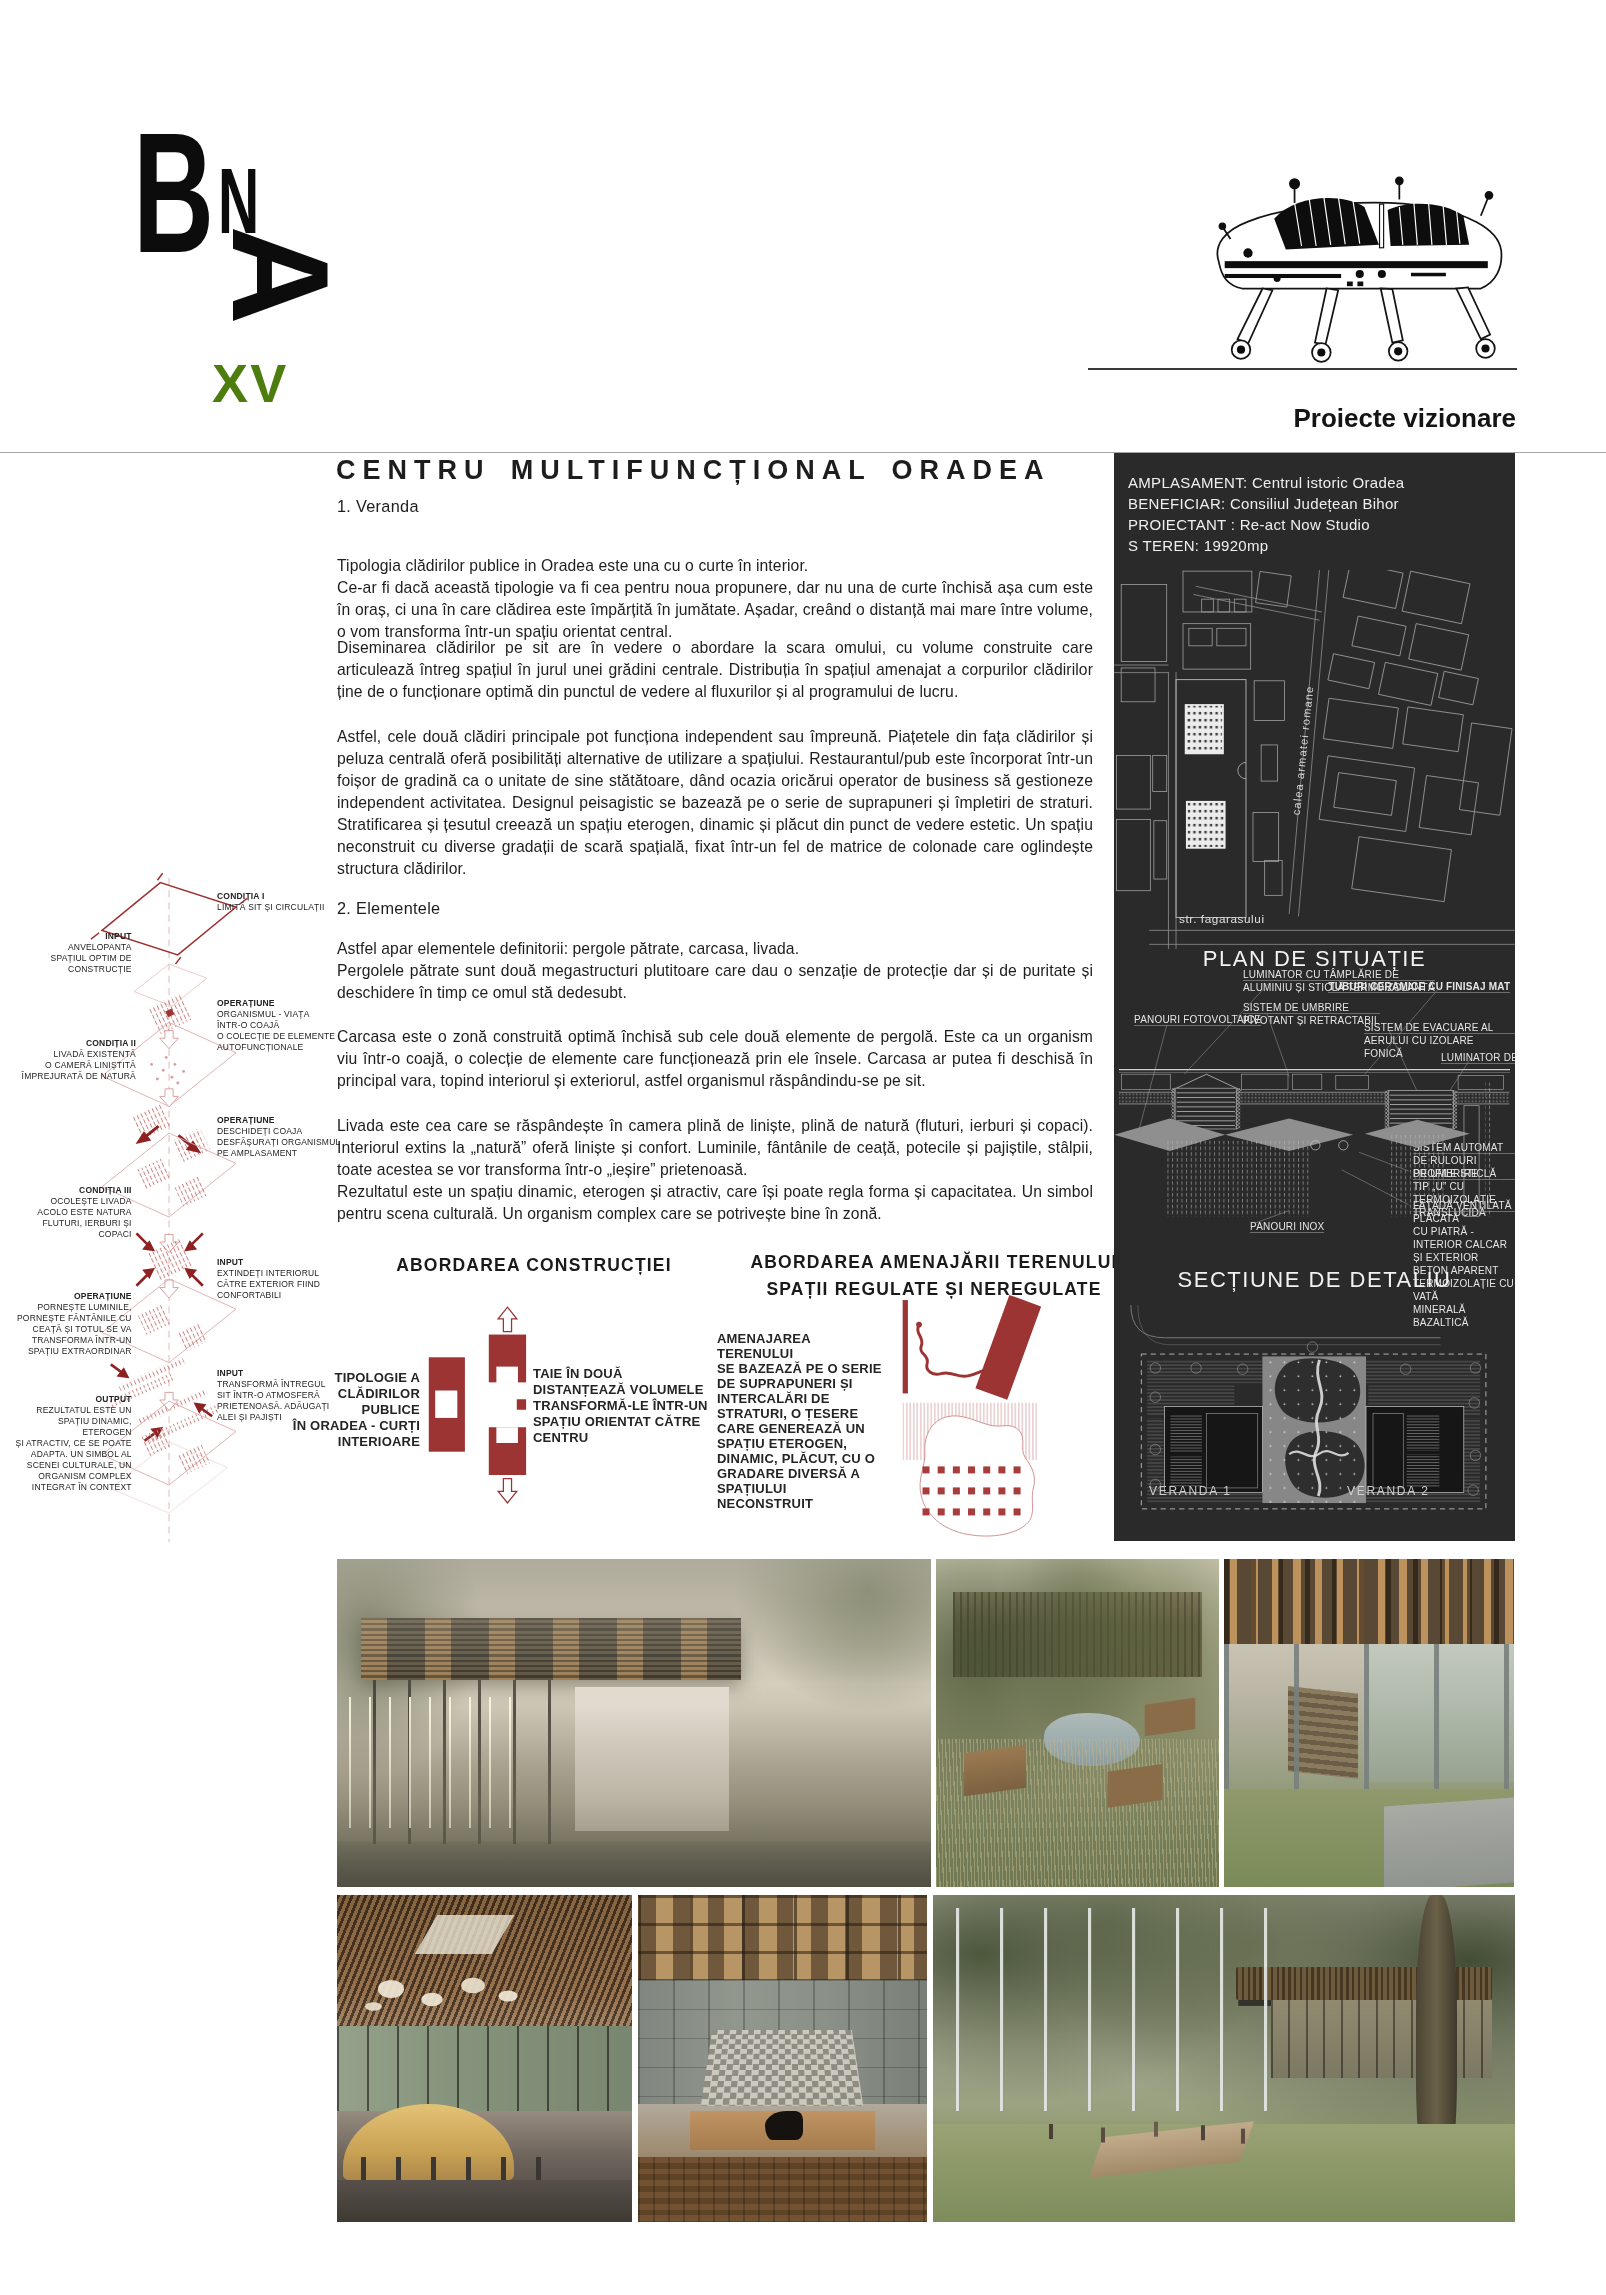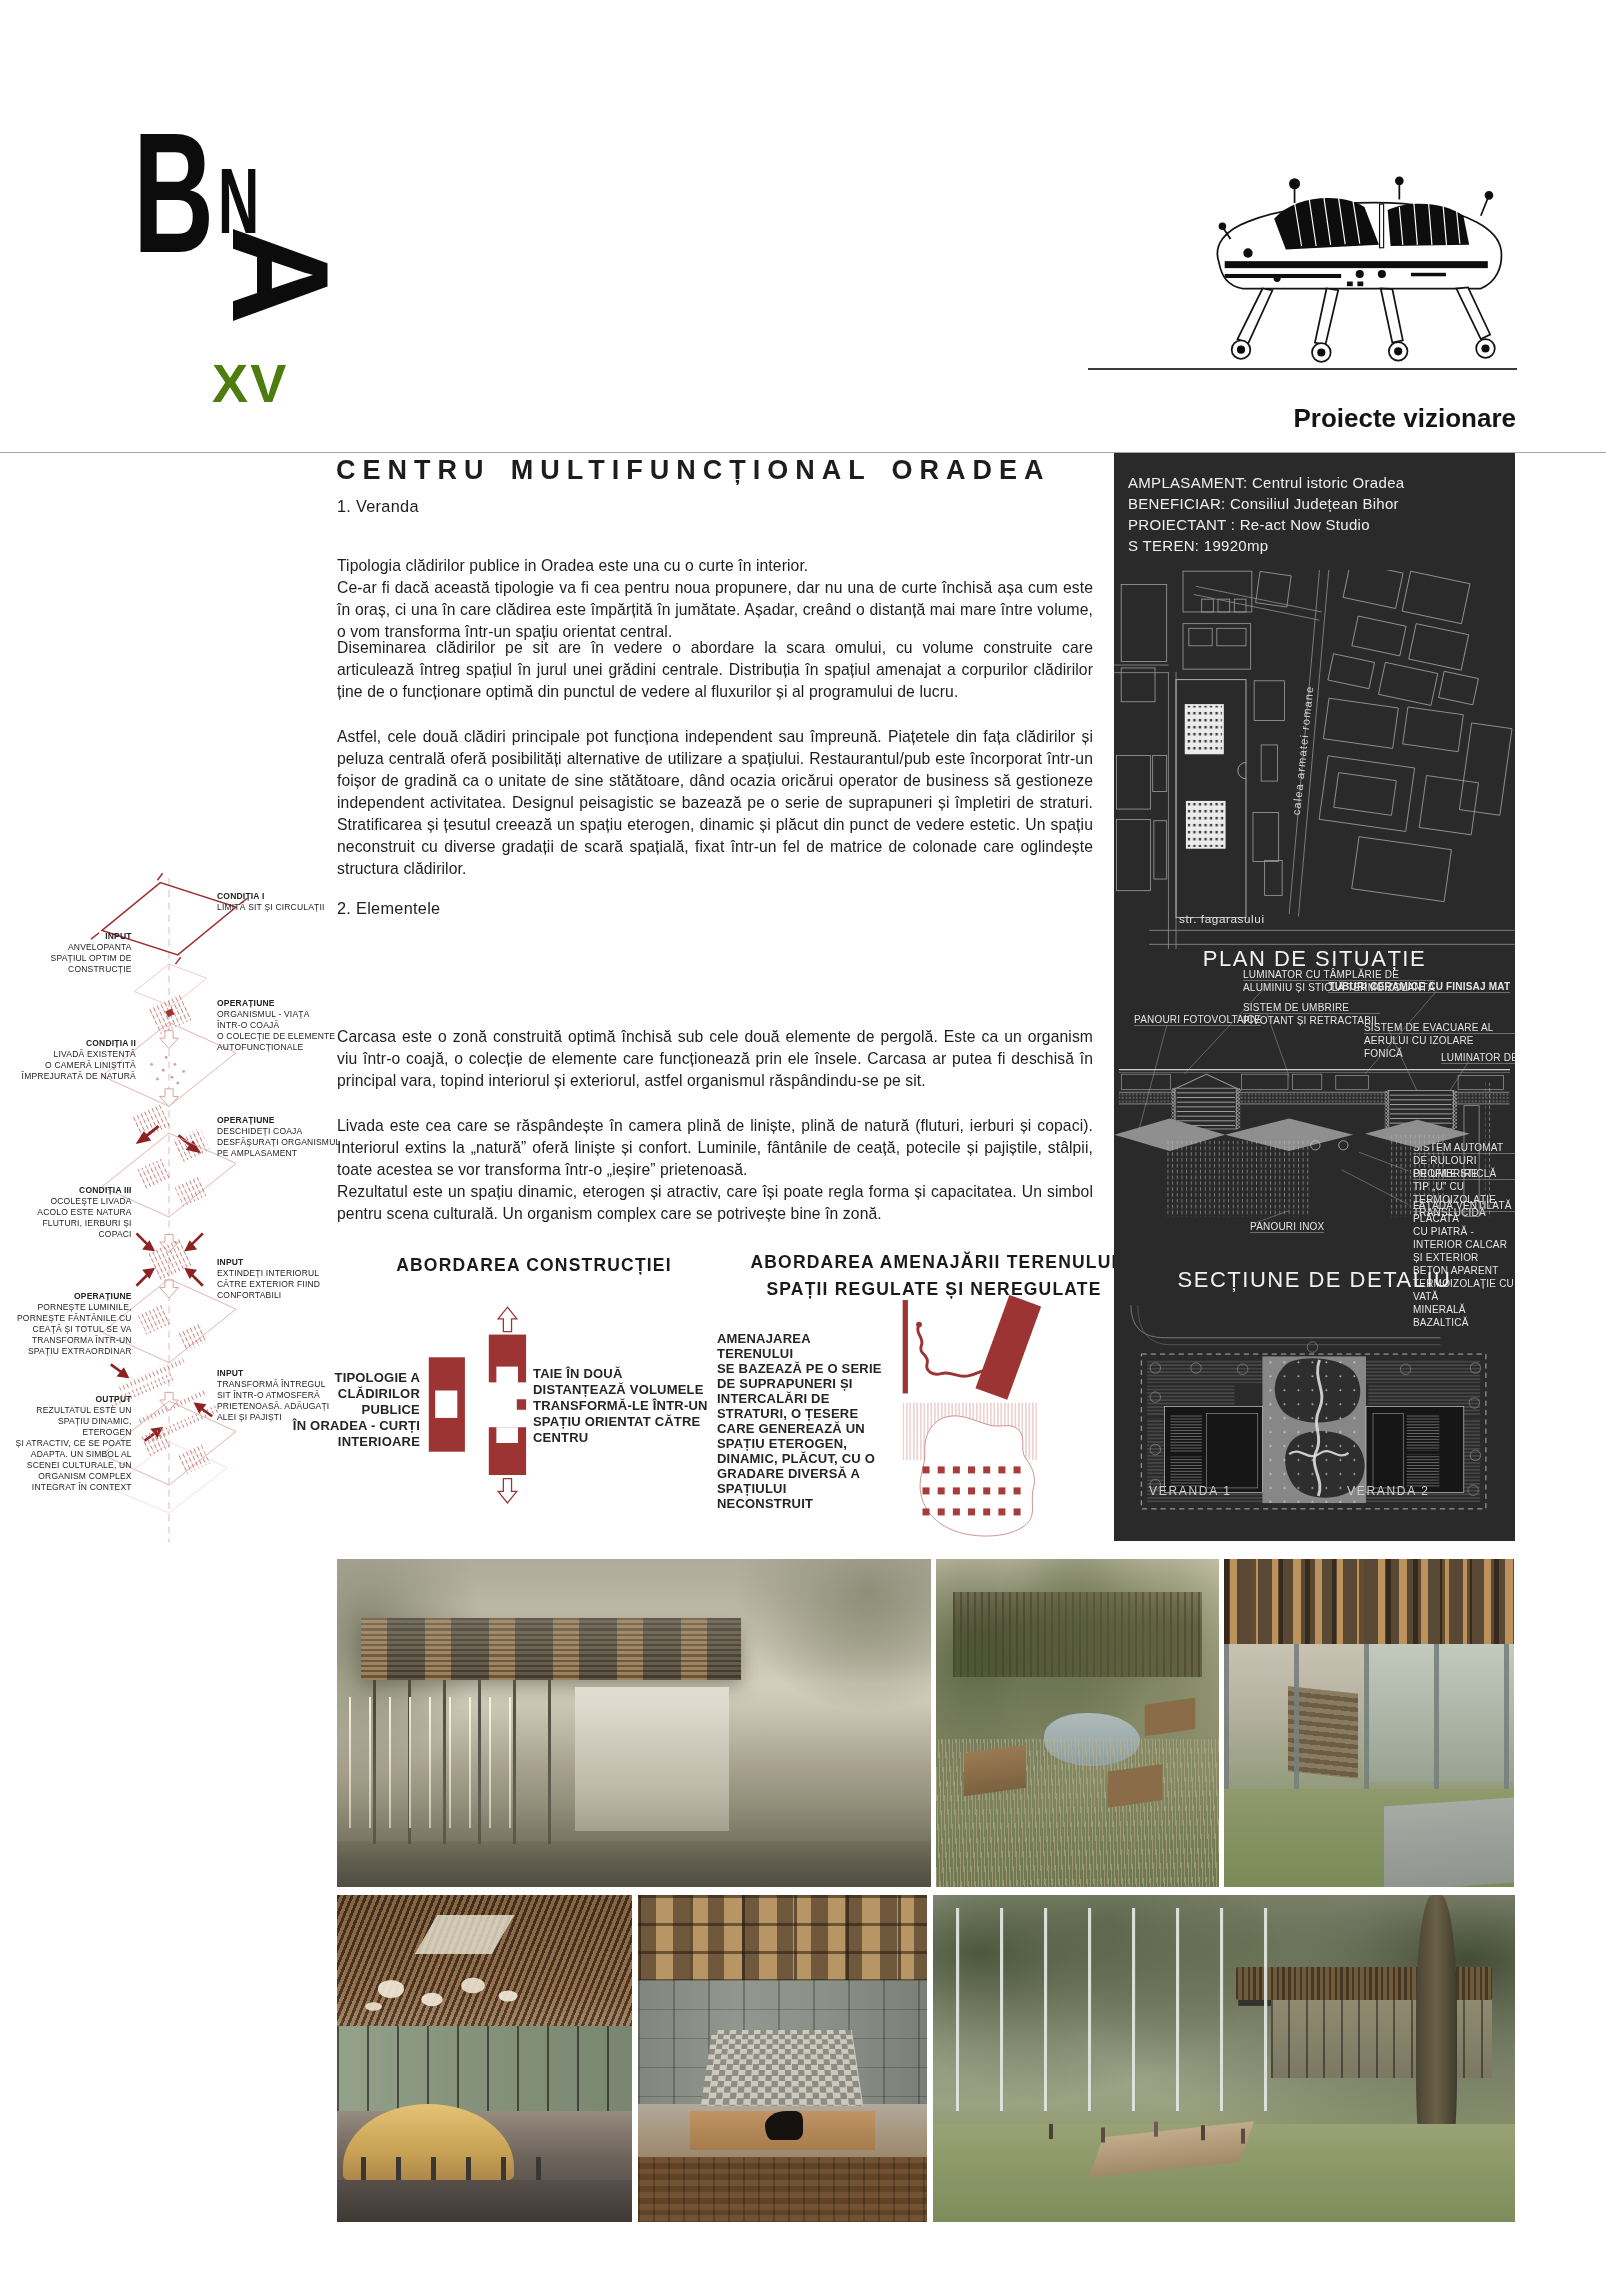--- a/index.html
+++ b/index.html
@@ -101,20 +101,22 @@
 
   <div class="abs hline" style="left:0;top:452px;width:1607px;"></div>
 
   <div class="abs title" style="left:336px;top:455px;">CENTRU MULTIFUNCȚIONAL ORADEA</div>
   <div class="abs secthead" style="left:337px;top:497px;">1. Veranda</div>
   <div class="abs para pre" style="left:337px;top:555px;">Tipologia clădirilor publice in Oradea este una cu o curte în interior.
 Ce-ar fi dacă această tipologie va fi cea pentru noua propunere, dar nu una de curte închisă așa cum este în oraș, ci una în care clădirea este împărțită în jumătate. Așadar, creând o distanță mai mare între volume, o vom transforma într-un spațiu orientat central.</div>
   <div class="abs para" style="left:337px;top:637px;">Diseminarea clădirilor pe sit are în vedere o abordare la scara omului, cu volume construite care articulează întreg spațiul în jurul unei grădini centrale. Distribuția în spațiul amenajat a corpurilor clădirilor ține de o funcționare optimă din punctul de vedere al fluxurilor și al programului de lucru.</div>
   <div class="abs para" style="left:337px;top:726px;">Astfel, cele două clădiri principale pot funcționa independent sau împreună. Piațetele din fața clădirilor și peluza centrală oferă posibilități alternative de utilizare a spațiului. Restaurantul/pub este încorporat într-un foișor de gradină ca o unitate de sine stătătoare, dând ocazia oricărui operator de business să gestioneze independent activitatea. Designul peisagistic se bazează pe o serie de suprapuneri și împletiri de straturi. Stratificarea și țesutul creează un spațiu eterogen, dinamic și plăcut din punct de vedere estetic. Un spațiu neconstruit cu diverse gradații de scară spațială, fixat într-un fel de matrice de colonade care oglindește structura clădirilor.</div>
   <div class="abs secthead" style="left:337px;top:899px;">2. Elementele</div>
+  <div class="abs para pre" style="left:337px;top:938px;">Astfel apar elementele definitorii: pergole pătrate, carcasa, livada.
+Pergolele pătrate sunt două megastructuri plutitoare care dau o senzație de protecție dar și de puritate și deschidere în timp ce omul stă dedesubt.</div>
   <div class="abs para" style="left:337px;top:1026px;">Carcasa este o zonă construită optimă închisă sub cele două elemente de pergolă. Este ca un organism viu într-o coajă, o colecție de elemente care funcționează prin ele însele. Carcasa ar putea fi deschisă în principal vara, topind interiorul și exteriorul, astfel organismul răspândindu-se pe sit.</div>
   <div class="abs para pre" style="left:337px;top:1115px;">Livada este cea care se răspândește în camera plină de liniște, plină de natură (fluturi, ierburi și copaci). Interiorul extins la „natură” oferă liniște și confort. Luminile, fântânile de ceață, potecile și pajiștile, stâlpii, toate acestea se vor transforma într-o „ieșire” prietenoasă.
 Rezultatul este un spațiu dinamic, eterogen și atractiv, care își poate regla forma și capacitatea. Un simbol pentru scena culturală. Un organism complex care se potrivește bine în zonă.</div>
 
   <svg class="abs" style="left:70px;top:872px;" width="268" height="679" viewBox="0 0 460 1165">
     <defs>
       <pattern id="fh" width="7" height="11" patternUnits="userSpaceOnUse">
         <line x1="3.5" y1="1" x2="3.5" y2="9" stroke="#c4807d" stroke-width="1.7"></line>
       </pattern>
     </defs>

